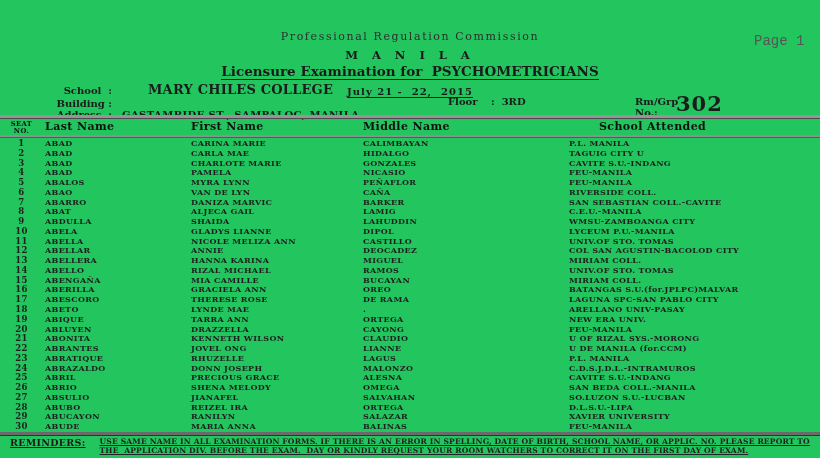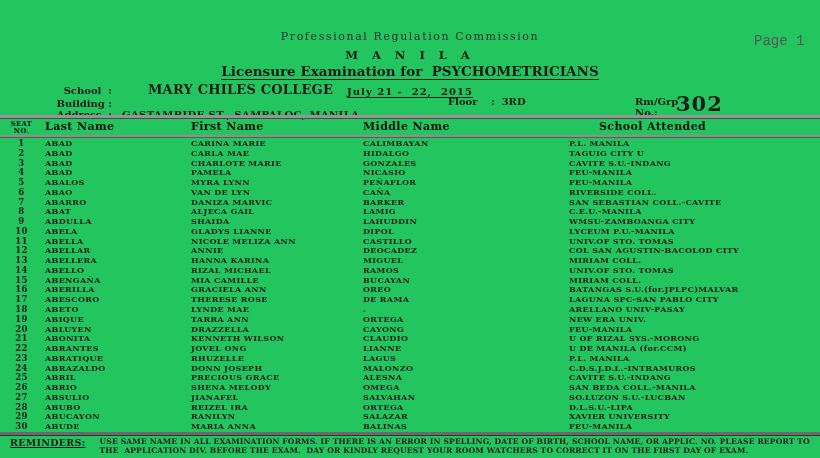--- a/index.html
+++ b/index.html
@@ -52,21 +52,21 @@
   .cell{overflow:hidden;white-space:nowrap;}
   .c-seat{width:43px;text-align:center;font-size:8.5px;}
   .c-last{width:142px;padding-left:2px;}
   .c-first{width:167px;padding-left:4px;}
   .c-middle{width:200px;padding-left:5px;}
   .c-school{flex:1;padding-left:6px;}
 
   .reminders{position:absolute;top:437px;left:10px;width:804px;display:flex;}
   .rem-label{font-weight:bold;font-size:9.5px;text-decoration:underline;letter-spacing:.3px;white-space:nowrap;}
   .rem-text{margin-left:14px;font-weight:bold;font-size:7.6px;line-height:9.2px;color:#222;}
-  .rem-text div{white-space:pre;letter-spacing:.15px;}
+  .rem-text div{text-decoration:underline;white-space:pre;letter-spacing:.15px;}
 </style>
 </head>
 <body>
 
 <div class="page">
 
   <div class="center-head">
     <div class="org">Professional Regulation Commission</div>
     <div class="city">M A N I L A</div>
     <div class="title"><span>Licensure Examination for  PSYCHOMETRICIANS</span></div>

